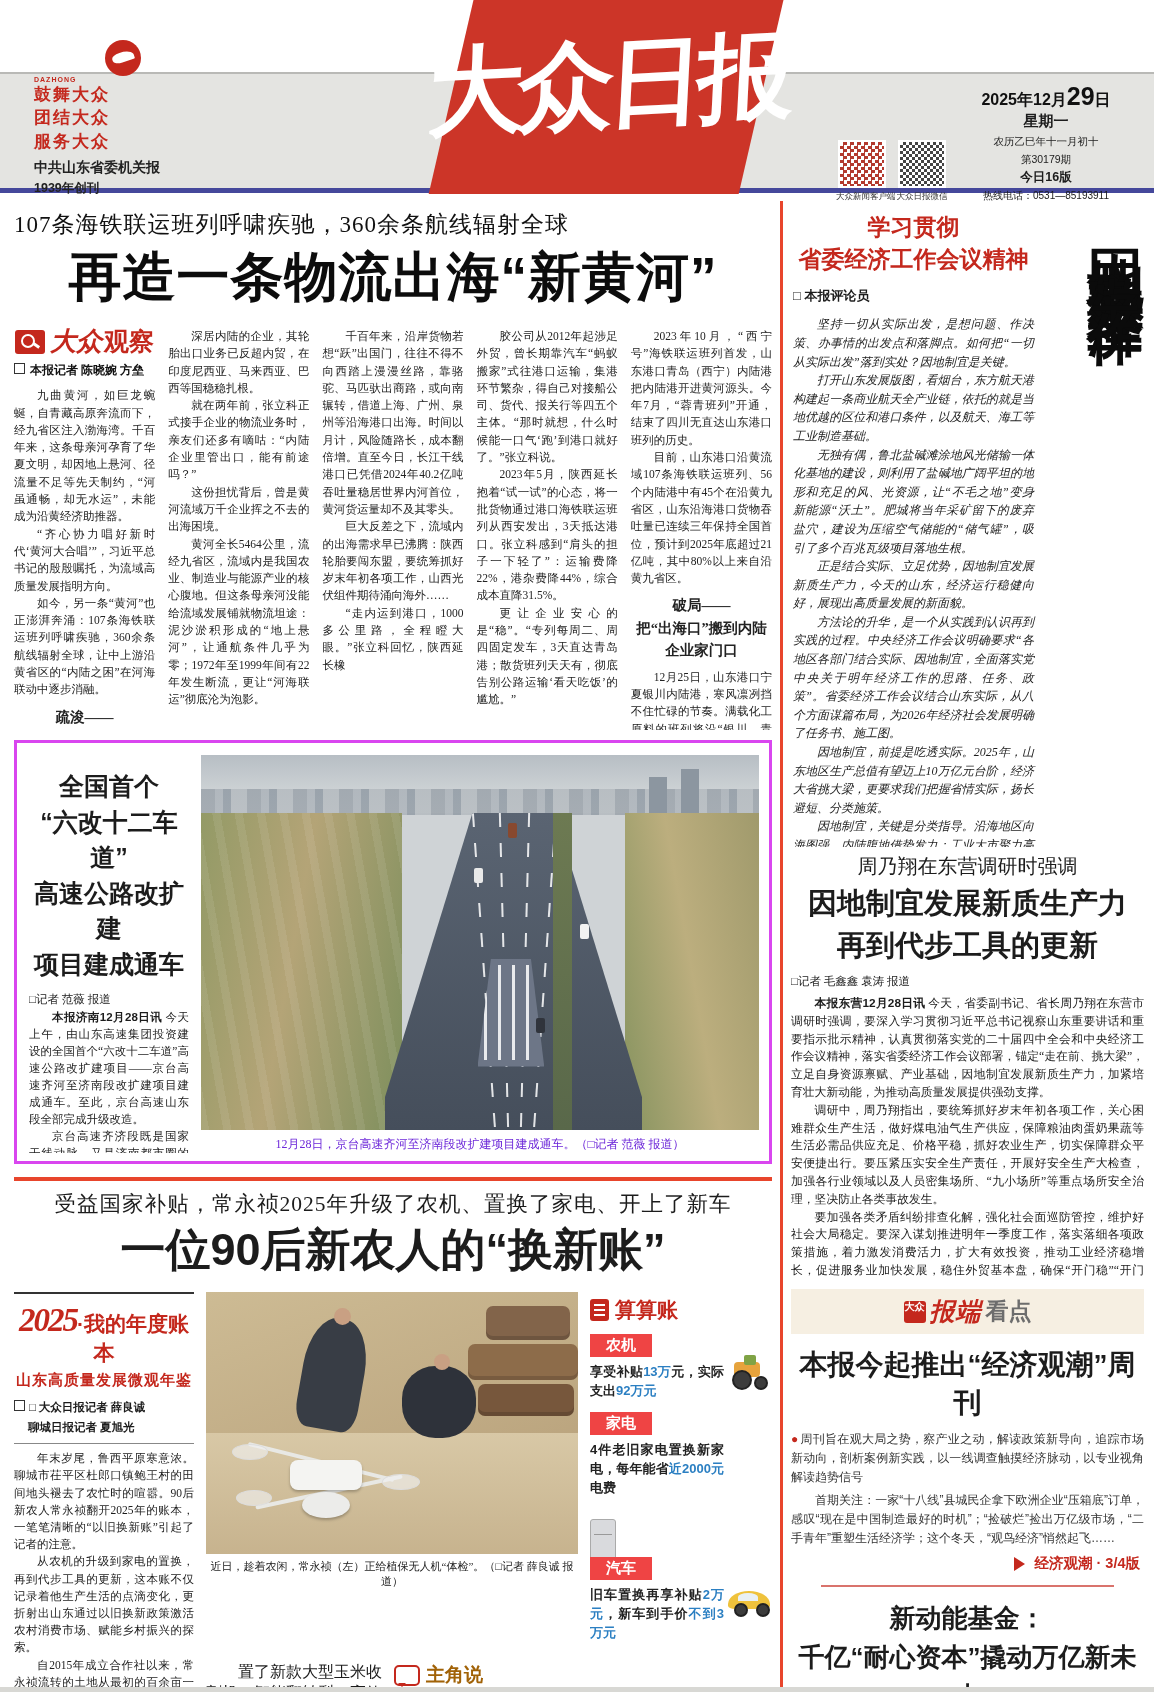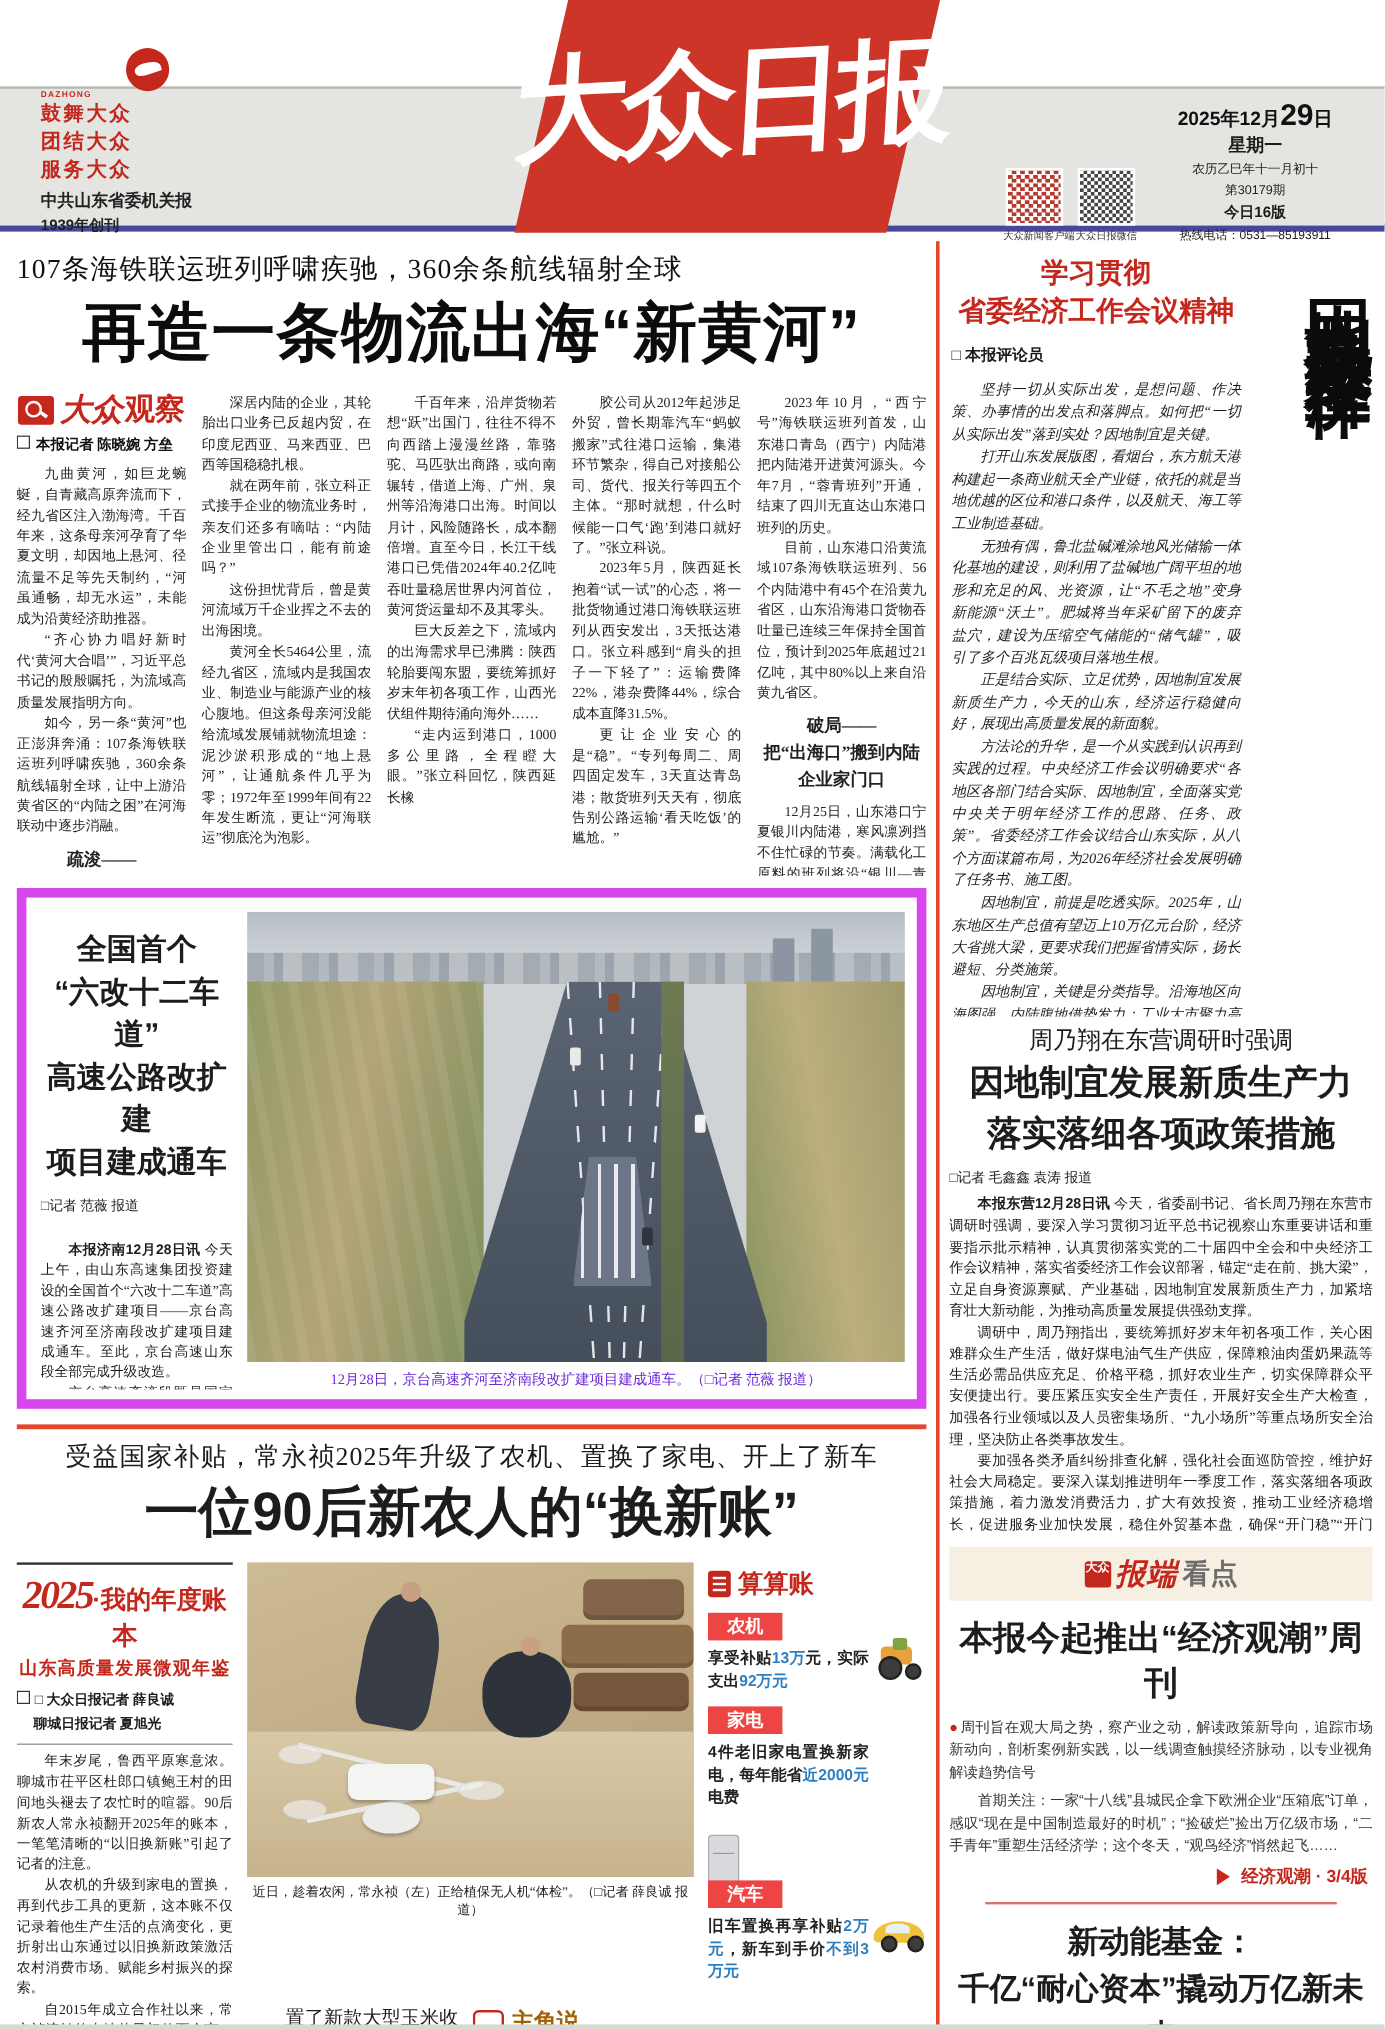--- a/index.html
+++ b/index.html
@@ -49,24 +49,24 @@
   .guancha-icon{width:30px;height:24px;background:#c4281d;border-radius:3px;position:relative;margin-right:5px;}
   .guancha-icon::after{content:"";position:absolute;left:6px;top:4px;width:10px;height:10px;border:2.5px solid #fff;border-radius:50%;}
   .guancha-icon::before{content:"";position:absolute;left:18px;top:14px;width:7px;height:2.5px;background:#fff;transform:rotate(35deg);}
   .guancha-brand{font-size:26px;font-weight:900;color:#c4281d;font-style:italic;margin-right:2px;}
   .guancha-suffix{font-size:25px;font-weight:900;color:#c4281d;font-family:"Liberation Sans",sans-serif;}
   .byline{font-size:12px;color:#111;margin:0 0 8px;}
   .byline .sq{display:inline-block;width:9px;height:9px;border:1px solid #333;margin-right:5px;}
   .byline b{font-weight:900;}
   .subhead{text-align:center;font-weight:900;font-size:14.5px;line-height:1.55;margin:7px 0;text-indent:0 !important;}
   
-  .exp-box{margin-top:10px;border:8px solid #d946ef;padding:12px 10px 8px 12px;display:flex;gap:12px;height:398px;}
+  .exp-box{margin-top:10px;border:3px solid #d946ef;padding:12px 10px 8px 12px;display:flex;gap:12px;height:398px;}
   .exp-left{width:160px;overflow:hidden;}
   .exp-headline{font-size:25px;font-weight:900;line-height:1.42;text-align:center;font-family:"Liberation Sans",sans-serif;margin:14px 0 10px;}
-  .exp-byline{font-size:11.5px;margin-bottom:22px;}
+  .exp-byline{font-size:11.5px;margin-bottom:2px;}
   .exp-body{font-size:11.5px;line-height:17px;text-align:justify;}
   .exp-body p{margin:0;text-indent:2em;}
   .exp-body .dl{font-weight:900;font-family:"Liberation Sans",sans-serif;}
   .exp-photo-wrap{flex:1;display:flex;flex-direction:column;}
   .hw{position:relative;flex:1;overflow:hidden;background:#cfd3d6;}
   .hw-sky{position:absolute;left:0;right:0;top:0;height:58px;background:linear-gradient(#b7bec4,#dadedf);}
   .hw-city{position:absolute;left:0;right:0;top:34px;height:26px;
      background:repeating-linear-gradient(90deg,#98a0a8 0 14px,#aab1b8 14px 22px,#8e98a2 22px 30px,#b3b9be 30px 46px);opacity:.8;}
   .hw-tower{position:absolute;top:14px;width:18px;height:46px;background:#8c96a0;}
   .hw-field-l{position:absolute;left:0;top:58px;bottom:0;width:36%;
@@ -412,21 +412,21 @@
             <p>因地制宜，关键是分类指导。沿海地区向海图强，内陆腹地借势发力；工业大市聚力高端化、智能化、绿色化，农业大市则在稳粮保供中延伸产业链条，宜工则工、宜农则农、宜商则商。</p>
 
           </div>
         </div>
         <div class="vert-head">因地制宜做好经济工作</div>
       </div>
 
       <section class="zhou">
         <div class="zhou-kicker">周乃翔在东营调研时强调</div>
         <div class="zhou-headline">
-          <span>因地制宜发展新质生产力</span><br><span>落实落细各项政策措施</span>
+          <span>因地制宜发展新质生产力</span><br><span>再到代步工具的更新</span>
         </div>
         <div class="zhou-byline">□记者 毛鑫鑫 袁涛 报道</div>
         <div class="zhou-text">
           <p><b class="dl">本报东营12月28日讯</b> <span>今天，省委副书记、省长周乃翔在东营市调研时强调，要深入学习贯彻习近平总书记视察山东重要讲话和重要指示批示精神，认真贯彻落实党的二十届四中全会和中央经济工作会议精神，落实省委经济工作会议部署，锚定“走在前、挑大梁”，立足自身资源禀赋、产业基础，因地制宜发展新质生产力，加紧培育壮大新动能，为推动高质量发展提供强劲支撑。</span></p>
           <p>调研中，周乃翔指出，要统筹抓好岁末年初各项工作，关心困难群众生产生活，做好煤电油气生产供应，保障粮油肉蛋奶果蔬等生活必需品供应充足、价格平稳，抓好农业生产，切实保障群众平安便捷出行。要压紧压实安全生产责任，开展好安全生产大检查，加强各行业领域以及人员密集场所、“九小场所”等重点场所安全治理，坚决防止各类事故发生。</p>
           <p>要加强各类矛盾纠纷排查化解，强化社会面巡防管控，维护好社会大局稳定。要深入谋划推进明年一季度工作，落实落细各项政策措施，着力激发消费活力，扩大有效投资，推动工业经济稳增长，促进服务业加快发展，稳住外贸基本盘，确保“开门稳”“开门红”。</p>
         </div>
       </section>
 
       <section class="baoduan">

